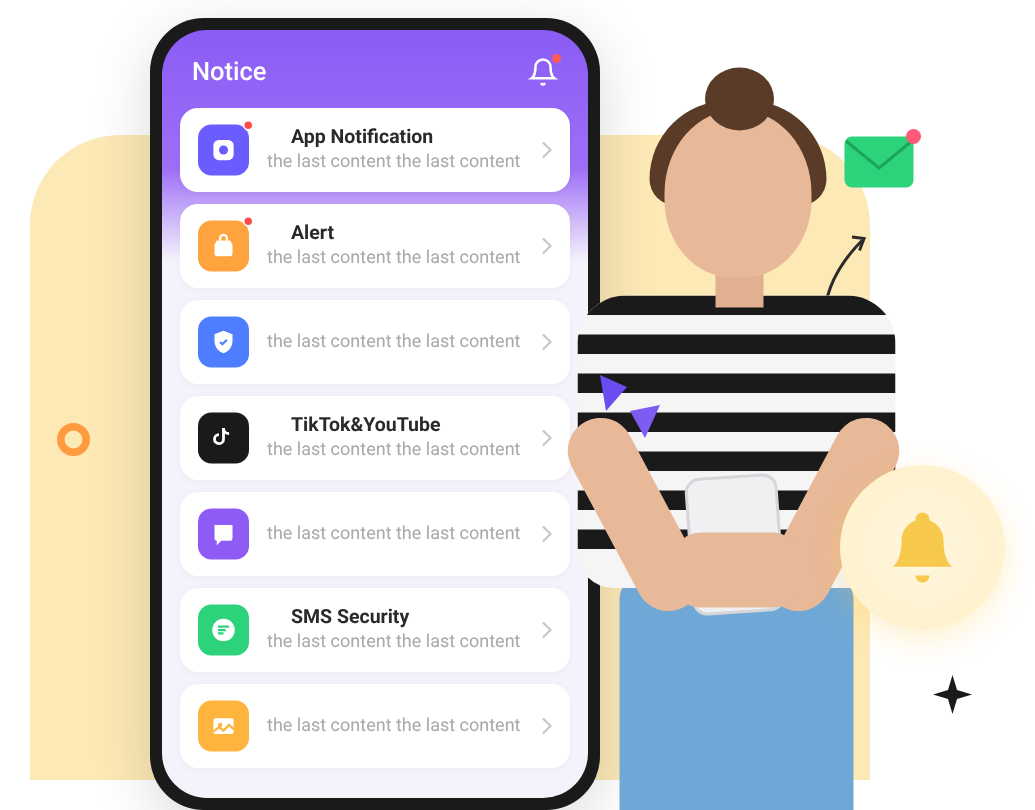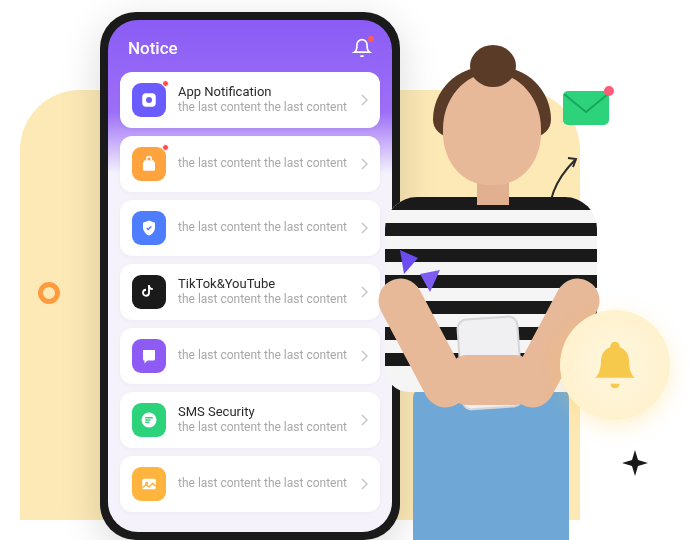--- a/index.html
+++ b/index.html
@@ -97,23 +97,24 @@
     background: #ff4d4d;
     border-radius: 50%;
     border: 1px solid #fff;
   }
   .card .txt {
     flex: 1;
     min-width: 0;
   }
   .card .title {
     font-size: 13px;
-    font-weight: 400;
+    font-weight: 700;
     color: #2a2a2a;
     line-height: 1.2;
+    margin-left: 16px;
   }
   .card .sub {
     font-size: 12px;
     color: #a8a8a8;
     line-height: 1.3;
     white-space: nowrap;
     overflow: hidden;
     text-overflow: ellipsis;
   }
   .chev {
@@ -311,20 +312,21 @@
         </div>
         <div class="card">
           <div class="icon-wrap ic-alert">
             <svg width="18" height="18" viewBox="0 0 24 24" fill="#fff">
               <path d="M6 7h12l2 4v8a2 2 0 0 1-2 2H6a2 2 0 0 1-2-2v-8z"></path>
               <path d="M9 7V5a3 3 0 0 1 6 0v2" stroke="#fff" stroke-width="2" fill="none"></path>
             </svg>
             <div class="red-dot"></div>
           </div>
           <div class="txt">
+            <div class="title">Alert</div>
             <div class="sub">the last content the last content</div>
           </div>
           <div class="chev"><svg width="7" height="12" viewBox="0 0 7 12" fill="none">
               <path d="M1 1l5 5-5 5" stroke="currentColor" stroke-width="1.5"></path>
             </svg></div>
         </div>
         <div class="card">
           <div class="icon-wrap ic-browser">
             <svg width="18" height="18" viewBox="0 0 24 24" fill="#fff">
               <path d="M12 2l8 3v6c0 5-3.5 9.5-8 11-4.5-1.5-8-6-8-11V5z"></path>

